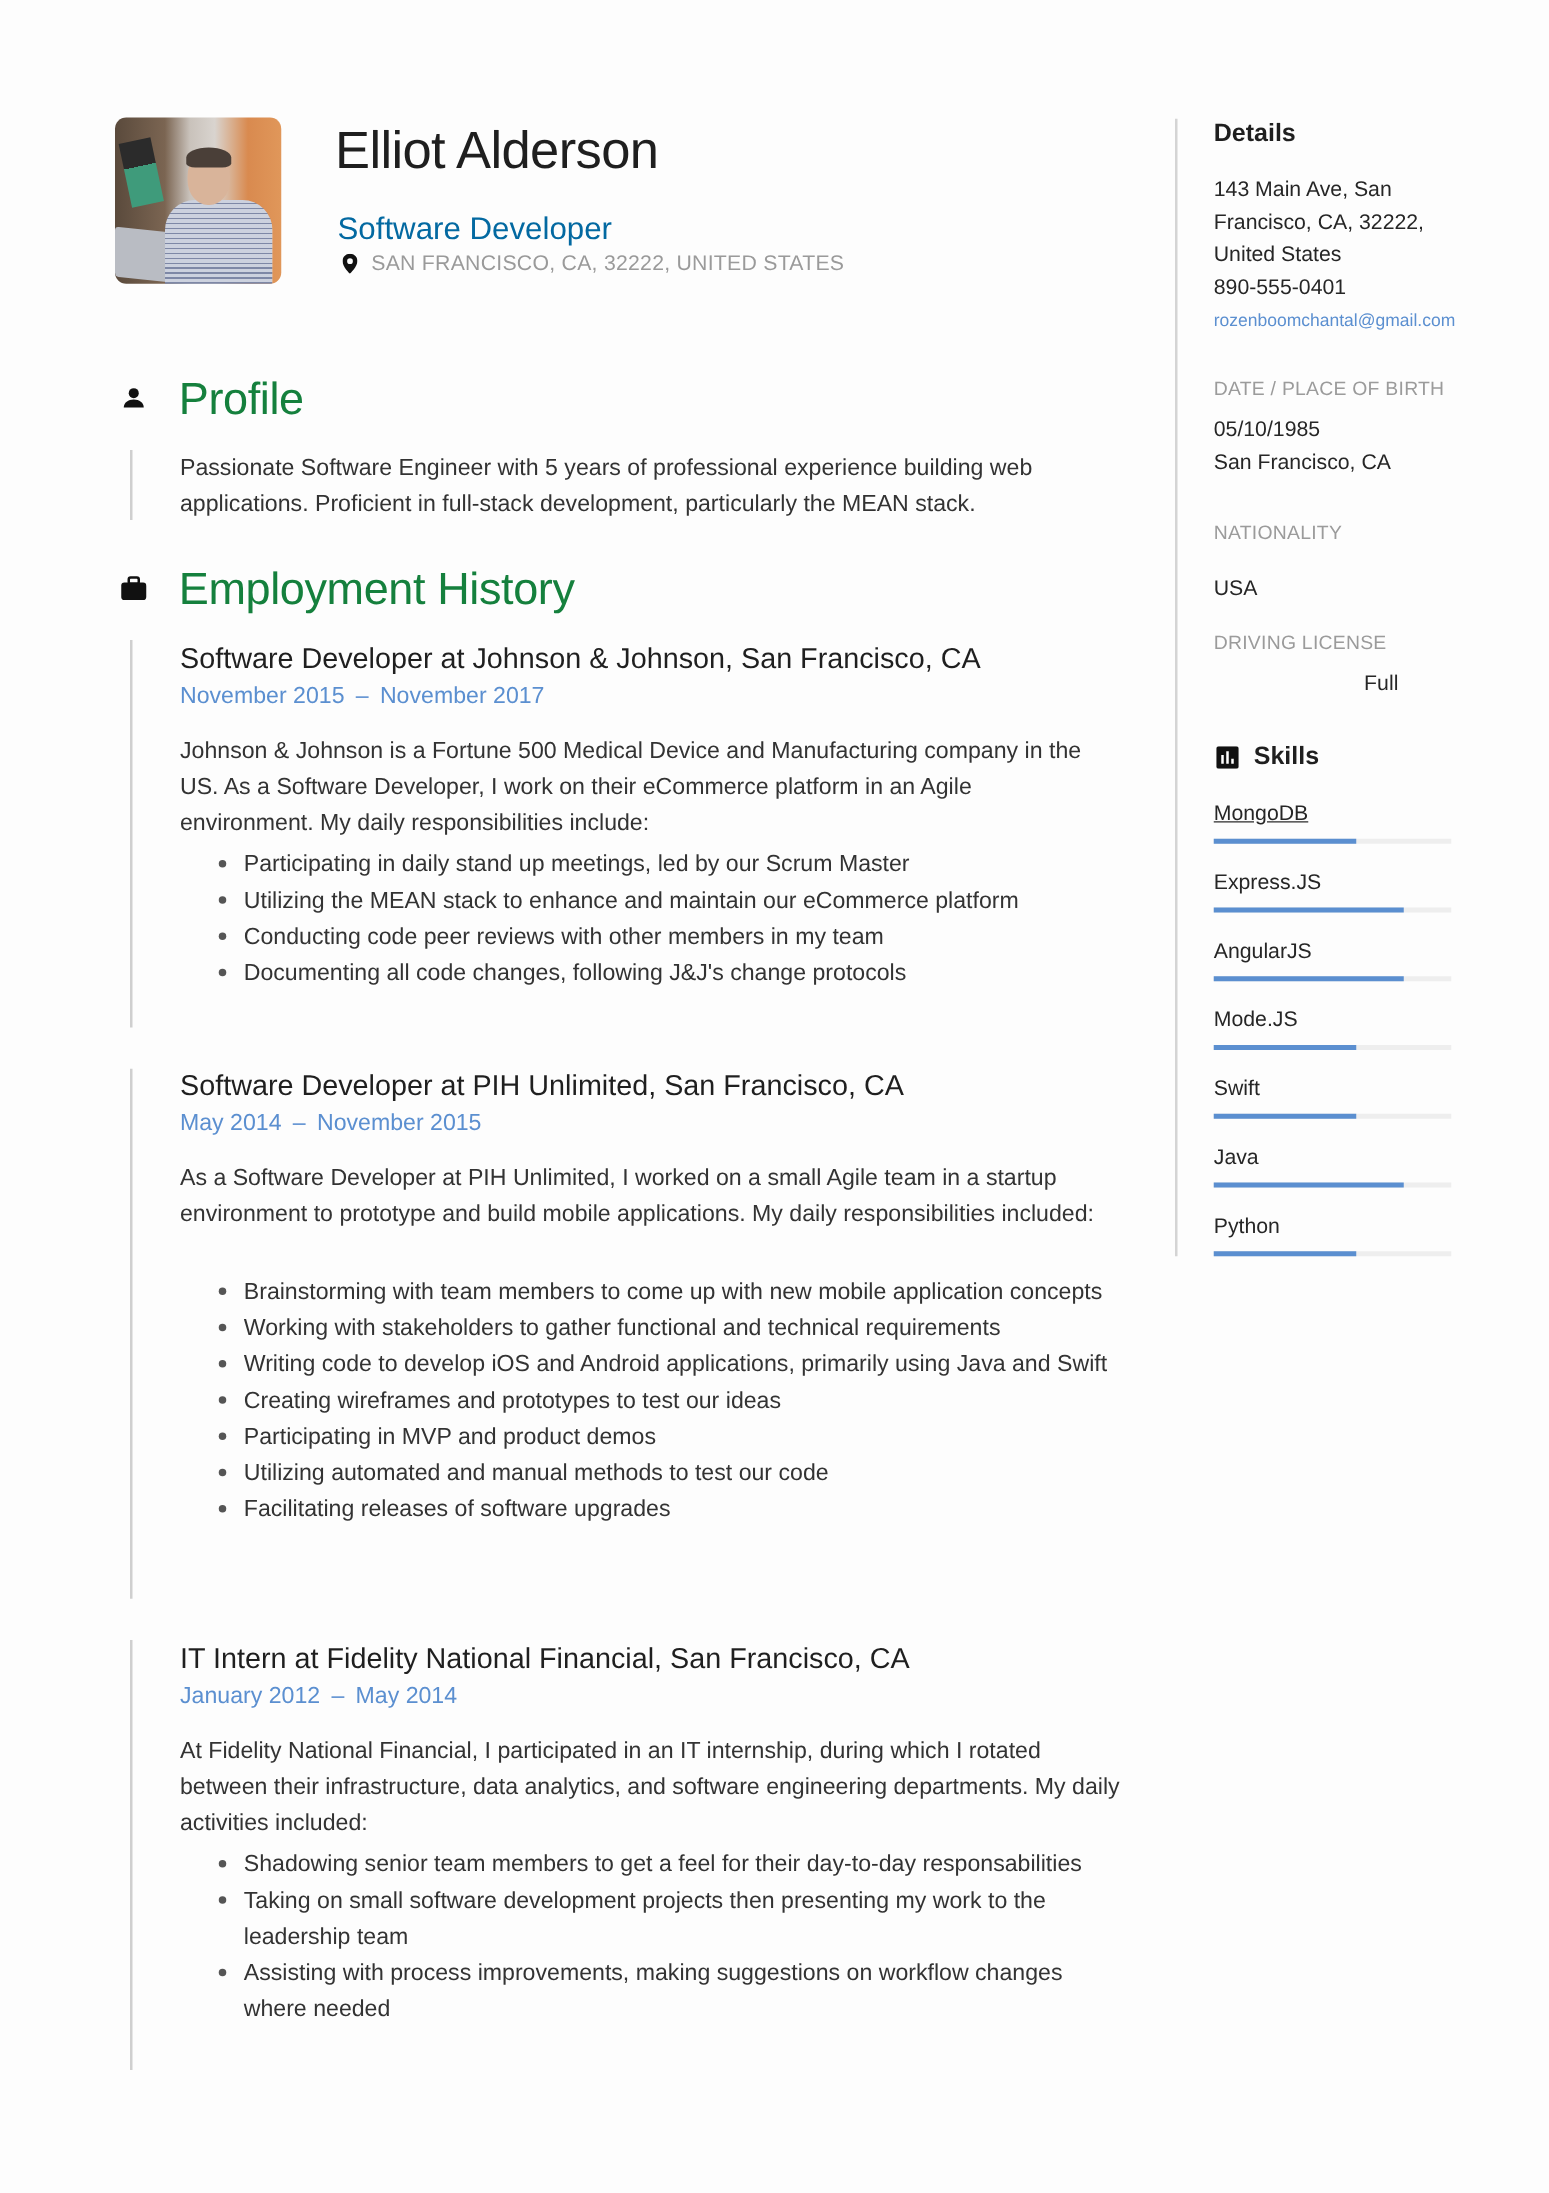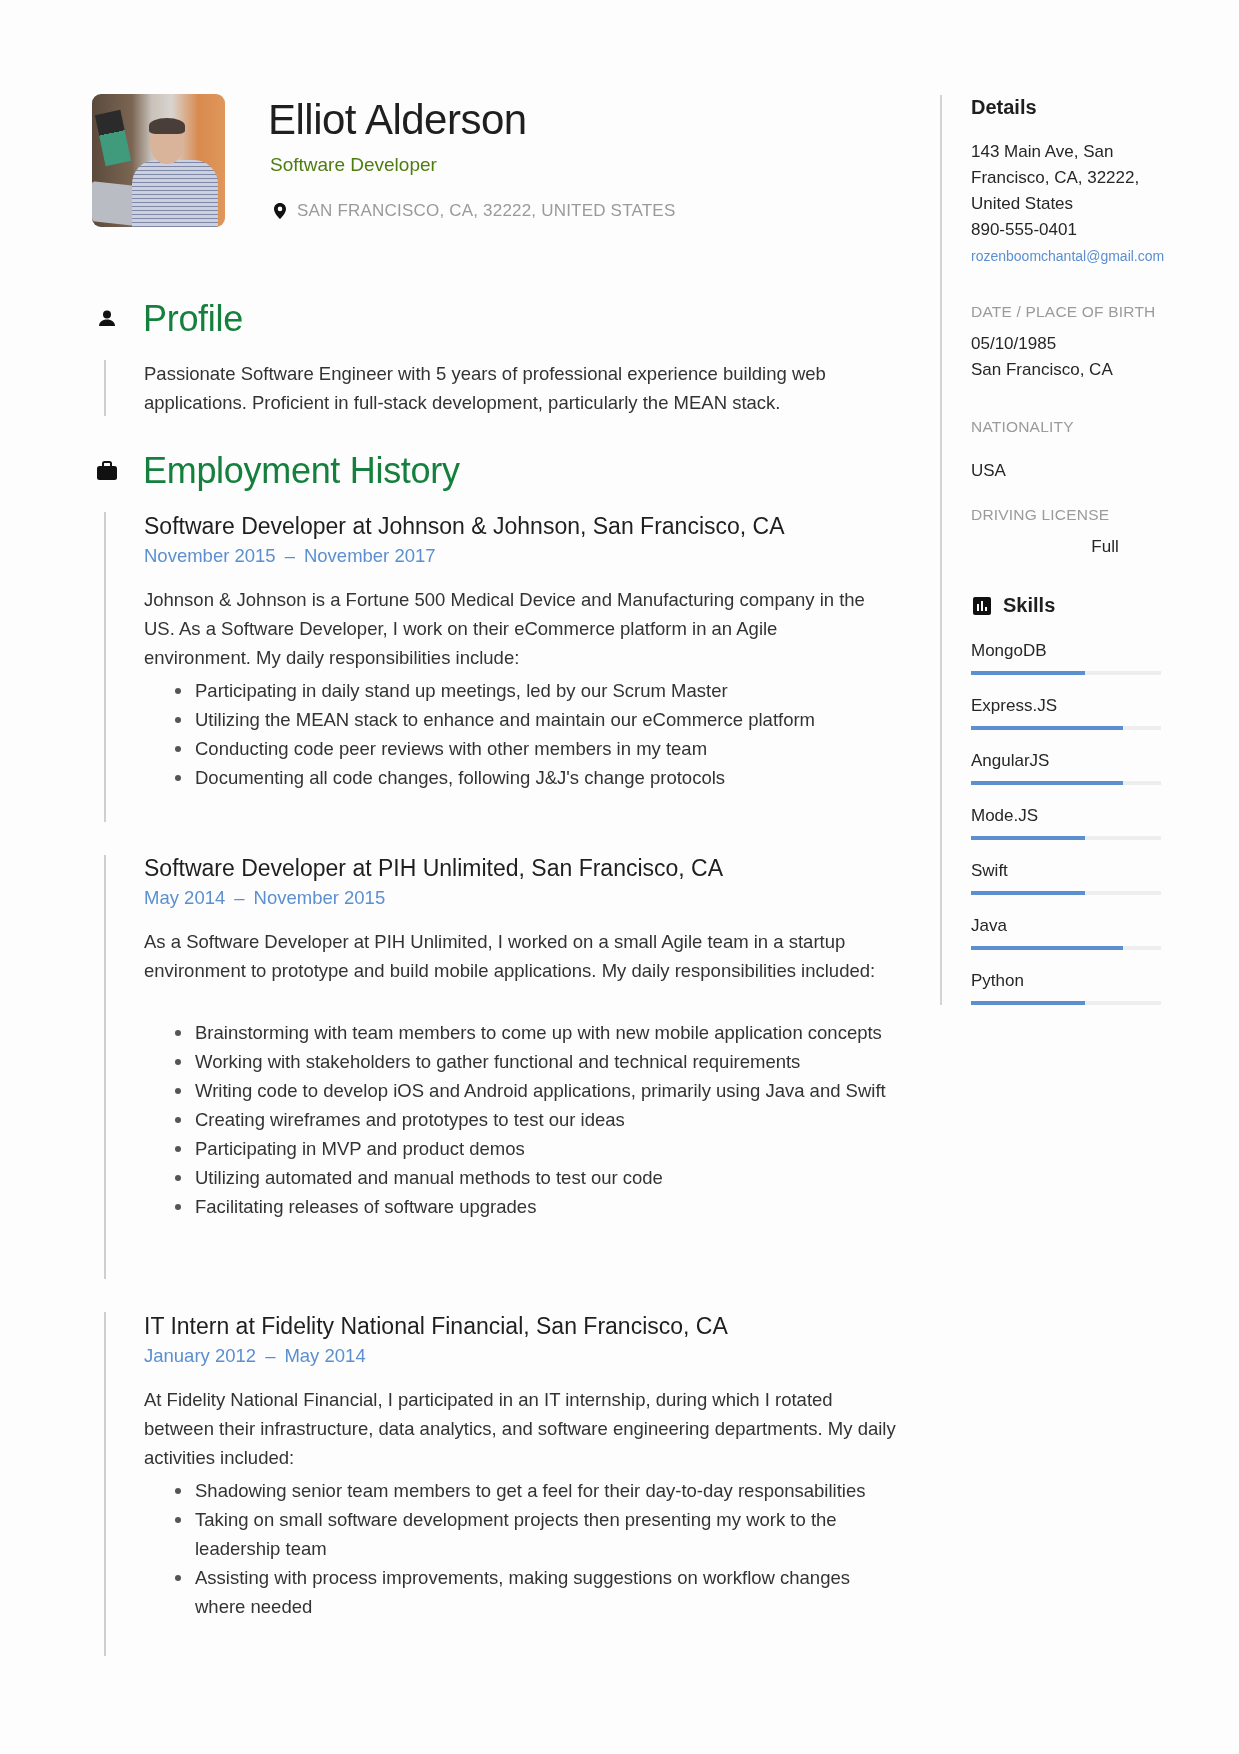--- a/index.html
+++ b/index.html
@@ -12,21 +12,21 @@
     background: linear-gradient(90deg, #5a4a3c 0%, #7b6552 30%, #c9c2bb 45%, #d9d4cf 60%, #d98a4f 80%, #e0975a 100%);
   }
   .photo .flag { position: absolute; left: 8px; top: 18px; width: 26px; height: 52px; background: linear-gradient(180deg,#2b2b2b 0%,#2b2b2b 40%,#3f9b7b 40%,#3f9b7b 100%); transform: rotate(-12deg); }
   .photo .head { position: absolute; left: 58px; top: 28px; width: 34px; height: 42px; border-radius: 45% 45% 48% 48%; background: #d9b49a; }
   .photo .hair { position: absolute; left: 57px; top: 24px; width: 36px; height: 16px; border-radius: 50% 50% 20% 20%; background: #4a3f38; }
   .photo .shirt { position: absolute; left: 40px; top: 66px; width: 86px; height: 70px; border-radius: 24px 24px 0 0;
     background: repeating-linear-gradient(0deg,#e4e7ee 0 3px,#8d96b2 3px 4px), #e4e7ee; background-blend-mode: multiply; }
   .photo .laptop { position: absolute; left: 0; top: 90px; width: 52px; height: 40px; background: #b9bcc3; border-radius: 3px; transform: skewY(6deg); }
 
   .name { position: absolute; left: 268px; top: 96px; font-size: 42px; font-weight: 400; color: #1f1f1f; letter-spacing: -0.5px; white-space: nowrap; }
-  .subtitle { position: absolute; left: 270px; top: 154px; font-size: 19px; color: #4d7c0f; white-space: nowrap; }
+  .subtitle { position: absolute; left: 270px; top: 169px; font-size: 25px; color: #0369a1; white-space: nowrap; }
   .location { position: absolute; left: 274px; top: 201px; display: flex; align-items: center; white-space: nowrap; }
   .location .pin { width: 12px; height: 16px; margin-right: 11px; }
   .location .loc-text { font-size: 17px; color: #9a9a9a; letter-spacing: 0.2px; }
 
   .sec-icon { position: absolute; width: 20px; height: 20px; }
   .sec-title { position: absolute; left: 143px; font-size: 36px; font-weight: 400; color: #15803d; white-space: nowrap; letter-spacing: -0.3px; }
 
   .vline { position: absolute; left: 104px; width: 1.5px; background: #cfcfcf; }
 
   .para { position: absolute; left: 144px; width: 760px; font-size: 18.5px; line-height: 29px; color: #333; }
@@ -153,21 +153,21 @@
 <div class="skills-head">
   <svg class="ic" viewBox="0 0 18 18">
     <rect x="0" y="0" width="18" height="18" rx="2" fill="#111"></rect>
     <rect x="4" y="7" width="2" height="7" fill="#fff"></rect>
     <rect x="8" y="4" width="2" height="10" fill="#fff"></rect>
     <rect x="12" y="10" width="2" height="4" fill="#fff"></rect>
   </svg>
   <span class="lbl">Skills</span>
 </div>
 
-<div class="skill" style="top:641px;">
+<div class="skill" style="top:641px;text-decoration:underline;">
   <div class="sname">MongoDB</div>
   <div class="track">
       <div class="fill" style="width: 60%;"></div>
     </div>
 </div>
 <div class="skill" style="top:696px;">
   <div class="sname">Express.JS</div>
   <div class="track">
       <div class="fill" style="width: 80%;"></div>
     </div>

